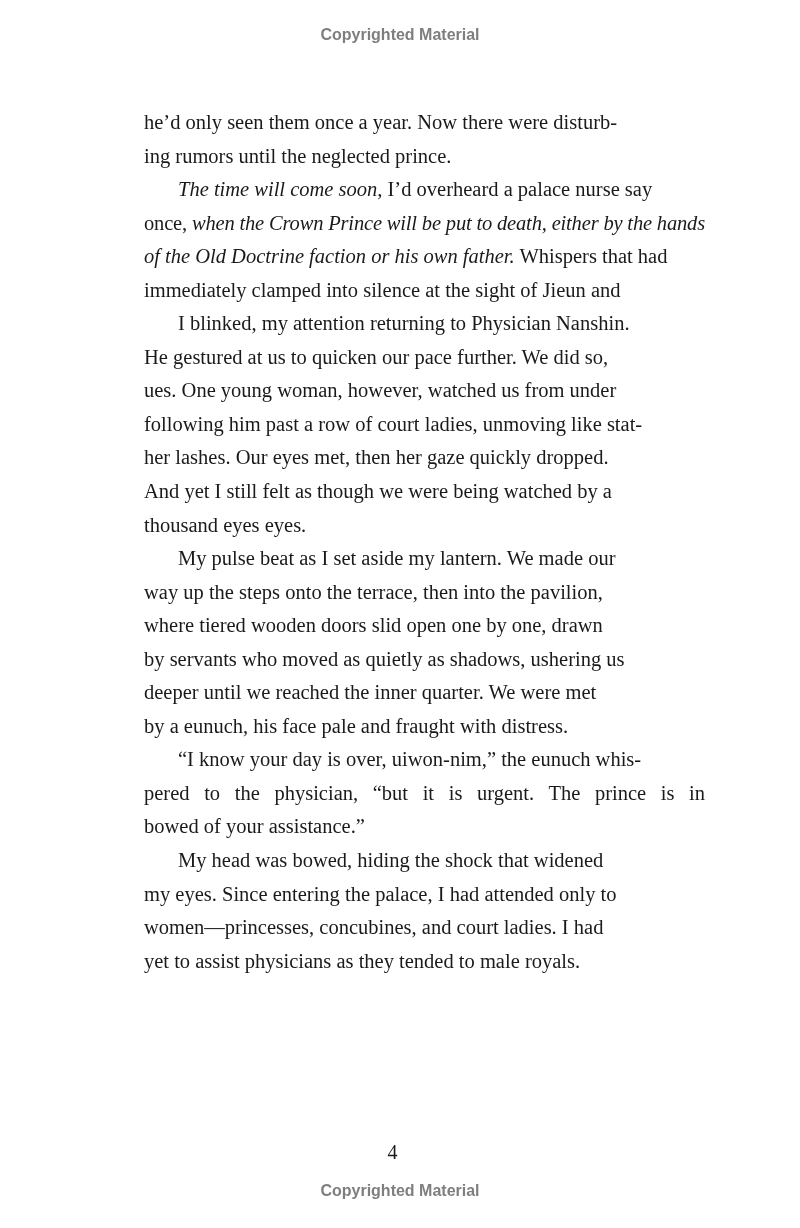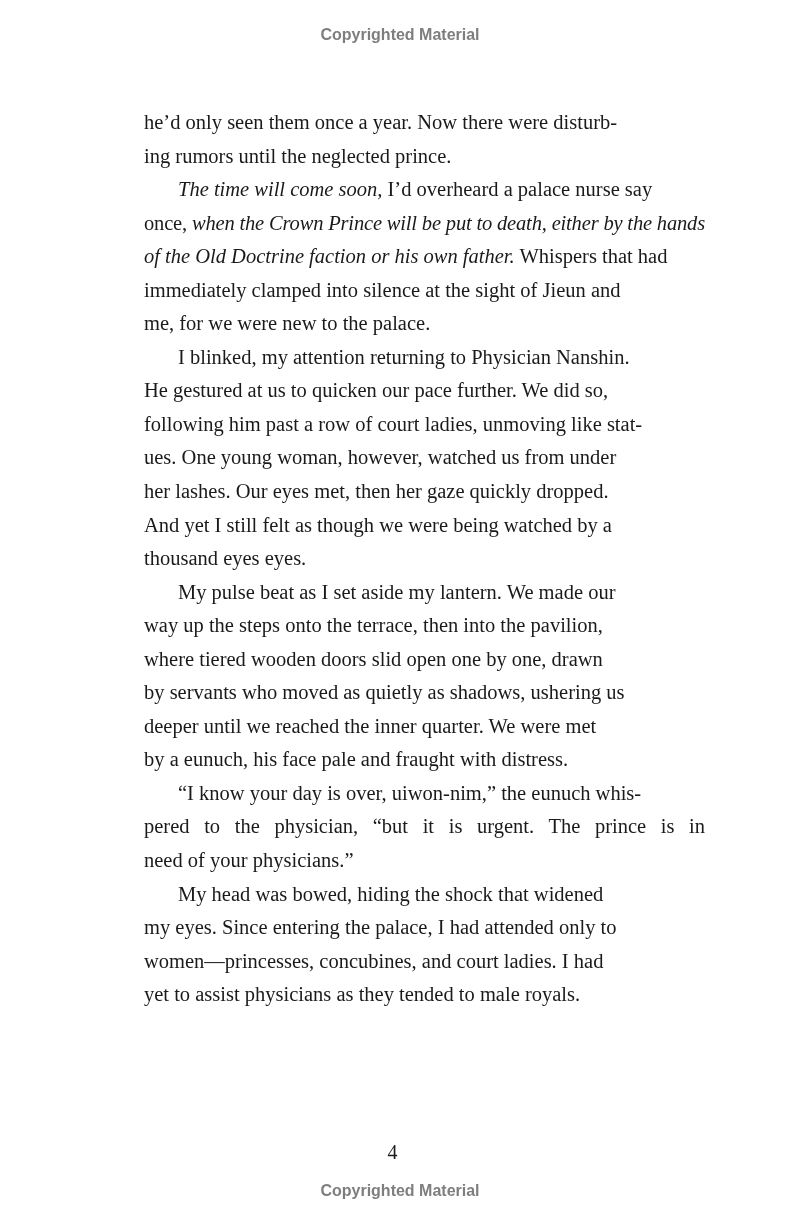--- a/index.html
+++ b/index.html
@@ -69,43 +69,42 @@
   <div class="body-text">
       <div class="paragraph">
         <div class="line" style="word-spacing: 0.002px;"><span>he’d only seen them once a year. Now there were disturb-</span></div>
         <div class="line last"><span>ing rumors until the neglected prince.</span></div>
       </div>
       <div class="paragraph">
         <div class="line indent" style="word-spacing: 0px;"><em>The time will come soon,</em><span> I’d overheard a palace nurse say</span></div>
         <div class="line" style="letter-spacing: -0.168px; word-spacing: 0px;"><span>once, </span><em>when the Crown Prince will be put to death, either by the hands</em></div>
         <div class="line" style="word-spacing: 0px;"><em>of the Old Doctrine faction or his own father.</em><span> Whispers that had</span></div>
         <div class="line" style="word-spacing: 0px;"><span>immediately clamped into silence at the sight of Jieun and</span></div>
-        <div class="line last"><span>me, for we were new to the palace.</span></div>
       </div>
       <div class="paragraph">
         <div class="line indent" style="word-spacing: 0.002px;"><span>I blinked, my attention returning to Physician Nanshin.</span></div>
         <div class="line" style="word-spacing: 0px;"><span>He gestured at us to quicken our pace further. We did so,</span></div>
+        <div class="line" style="word-spacing: 0px;"><span>ues. One young woman, however, watched us from under</span></div>
         <div class="line" style="word-spacing: 0px;"><span>following him past a row of court ladies, unmoving like stat-</span></div>
-        <div class="line" style="word-spacing: 0px;"><span>ues. One young woman, however, watched us from under</span></div>
         <div class="line" style="word-spacing: 0.002px;"><span>her lashes. Our eyes met, then her gaze quickly dropped.</span></div>
         <div class="line" style="word-spacing: 0px;"><span>And yet I still felt as though we were being watched by a</span></div>
         <div class="line last"><span>thousand eyes eyes.</span></div>
       </div>
       <div class="paragraph">
         <div class="line indent" style="word-spacing: 0px;"><span>My pulse beat as I set aside my lantern. We made our</span></div>
         <div class="line" style="word-spacing: 0px;"><span>way up the steps onto the terrace, then into the pavilion,</span></div>
         <div class="line" style="word-spacing: 0px;"><span>where tiered wooden doors slid open one by one, drawn</span></div>
         <div class="line" style="word-spacing: 0px;"><span>by servants who moved as quietly as shadows, ushering us</span></div>
         <div class="line" style="word-spacing: 0px;"><span>deeper until we reached the inner quarter. We were met</span></div>
         <div class="line last"><span>by a eunuch, his face pale and fraught with distress.</span></div>
       </div>
       <div class="paragraph">
         <div class="line indent" style="word-spacing: 0px;"><span>“I know your day is over, uiwon-nim,” the eunuch whis-</span></div>
         <div class="line" style="word-spacing: 9.509px; letter-spacing: 0px;"><span>pered to the physician, “but it is urgent. The prince is in</span></div>
-        <div class="line last"><span>need of your physicians.”</span></div>
+        <div class="line last"><span>bowed of your assistance.”</span></div>
       </div>
       <div class="paragraph">
         <div class="line indent" style="word-spacing: 0px;"><span>My head was bowed, hiding the shock that widened</span></div>
         <div class="line" style="word-spacing: 0px;"><span>my eyes. Since entering the palace, I had attended only to</span></div>
         <div class="line" style="word-spacing: 0px;"><span>women—princesses, concubines, and court ladies. I had</span></div>
         <div class="line last"><span>yet to assist physicians as they tended to male royals.</span></div>
       </div>
     </div>
 
   <div class="folio">4</div>

